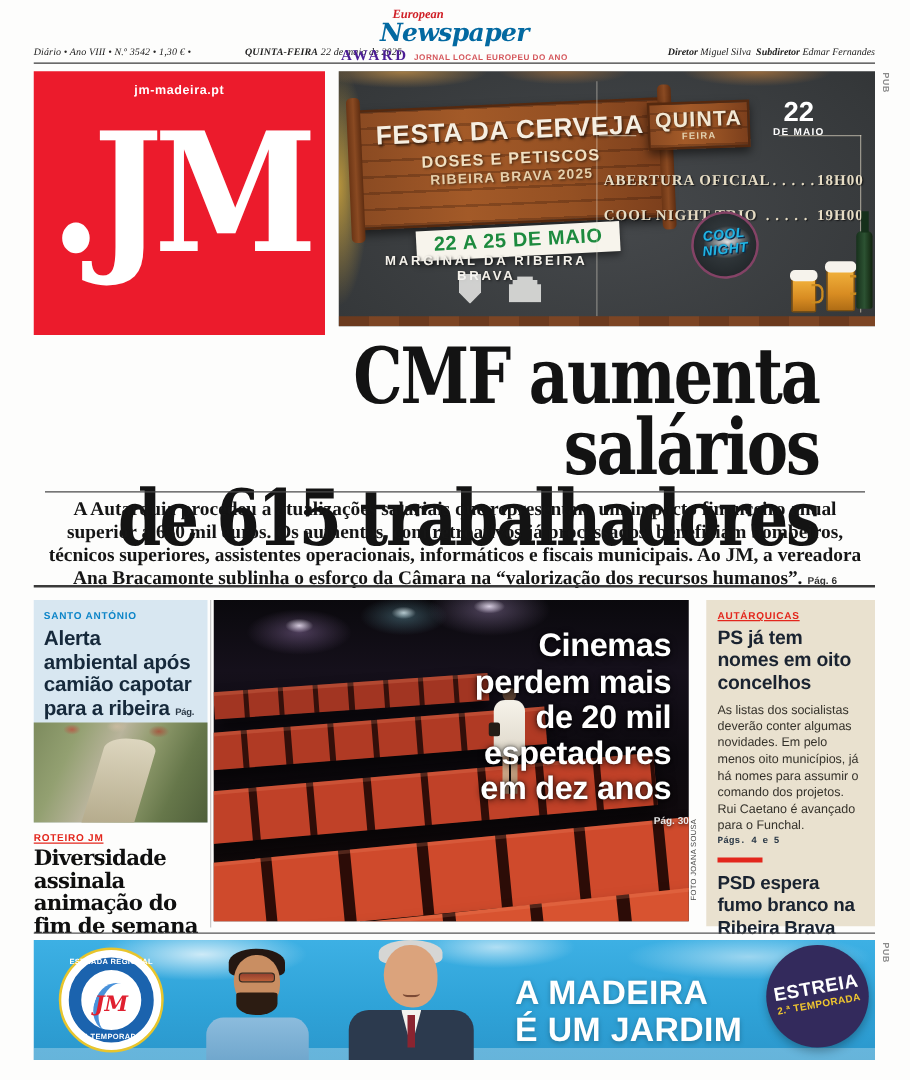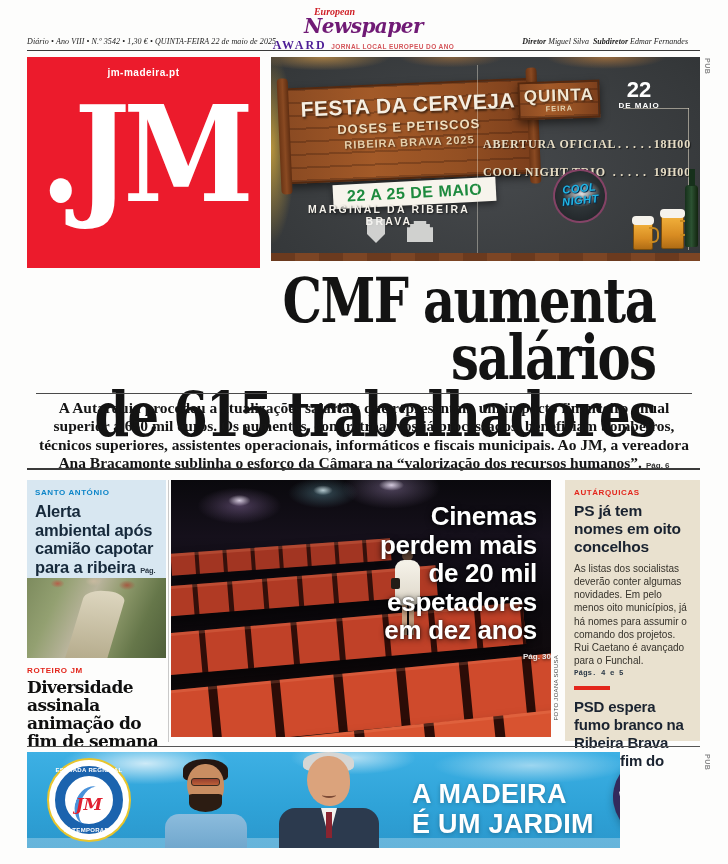--- a/index.html
+++ b/index.html
@@ -3,26 +3,26 @@
 <meta charset="utf-8">
 <style>
   * { margin:0; padding:0; box-sizing:border-box; }
   html,body { background:#ffffff; }
   body { font-family:"Liberation Sans", sans-serif; }
   .page { position:relative; width:728px; height:864px; background:#fdfdfc; overflow:hidden; }
 
   
   .topbar { position:absolute; left:27px; top:24px; width:673px; height:24px; }
   .dateline { position:absolute; left:0; bottom:2px; font:italic 8px "Liberation Serif", serif; color:#222; letter-spacing:.1px; }
-  .dateline b { font-weight:normal; }
-  .directors { position:absolute; right:12px; bottom:2px; font:italic 8px "Liberation Serif", serif; color:#222;margin-left:26px; }
+  .dateline b { font-weight:bold;margin-left:41px; }
+  .directors { position:absolute; right:0; bottom:2px; font:italic 8px "Liberation Serif", serif; color:#222;margin-left:26px; }
   .directors b { font-weight:bold; }
   .ena { position:absolute; left:50%; top:-18px; transform:translateX(-50%); text-align:center; width:190px; }
   .ena-l1 { font:italic bold 10px "Liberation Serif", serif; color:#cf1f26; display:block; margin-left:-58px; }
-  .ena-l2 { font:italic bold 20px "DejaVu Serif", serif; color:#701a75; display:block; line-height:.9; letter-spacing:-.5px; }
+  .ena-l2 { font:italic bold 20px "DejaVu Serif", serif; color:#0369a1; display:block; line-height:.9; letter-spacing:-.5px; }
   .ena-l3 { font:bold 12px "Liberation Serif", serif; color:#4c1d95; letter-spacing:2px; }
   .ena-tag { font:bold 6.5px "Liberation Sans", sans-serif; color:#d4555a; letter-spacing:.4px; }
   .toprule { position:absolute; left:27px; top:50px; width:673px; height:1px; background:#3a3a3a; }
 
   
   .jmblock { position:absolute; left:27px; top:57px; width:233px; height:211px; background:#ec1b2c; color:#fff; text-align:center; }
   .jm-site { font:bold 10px "Liberation Sans", sans-serif; letter-spacing:.5px; margin-top:10px; }
   .jm-logo { font:bold 118px "DejaVu Serif", serif; letter-spacing:-7px; line-height:1; margin-top:18px; transform:scaleY(1.12); }
 
   
@@ -89,21 +89,21 @@
   .rule-thin { position:absolute; left:36px; width:656px; height:1px; background:#4a4a4a; }
   .r1 { top:393px; }
   .standfirst { position:absolute; left:34px; top:399px; width:660px; text-align:center; font:bold 15.5px "Liberation Serif", serif; color:#151515; line-height:1.18; }
   .standfirst .pref { font:bold 8px "Liberation Sans", sans-serif; color:#333; margin-left:4px; }
   .rule-thick { position:absolute; left:27px; top:468px; width:673px; height:2px; background:#3a3a3a; }
 
   
   .leftpanel { position:absolute; left:27px; top:480px; width:139px; height:178px; background:#d8e7f1; padding:8px 7px 0 8px; }
   .kicker { font:bold 8px "Liberation Sans", sans-serif; letter-spacing:.6px; }
   .k-blue { color:#0d85c8; }
-  .k-red { color:#e3261c; }
+  .k-red { color:#e3261c;text-decoration:underline; }
   .lp-head { margin-top:5px; font:bold 16.5px "Liberation Sans", sans-serif; line-height:1.13; color:#16293b; letter-spacing:-.2px; }
   .pageref { font:bold 7.5px "Liberation Sans", sans-serif; color:#2b3947; }
   .lp-photo { position:absolute; left:27px; top:578px; width:139px; height:80px;
     background:
       radial-gradient(10px 6px at 22% 7%, #b5604a, transparent 70%),
       radial-gradient(12px 7px at 48% 4%, #c8baa0, transparent 70%),
       radial-gradient(12px 7px at 72% 9%, #a55a42, transparent 70%),
       linear-gradient(115deg,#7d8b5e 0%,#93a071 22%,#b9b49c 42%,#8f9a6c 58%,#66774a 78%,#4f5f3a 100%); overflow:hidden; }
   .lp-photo::after { content:""; position:absolute; left:34%; top:16%; width:30%; height:95%; background:linear-gradient(180deg,#ddd6bf,#b1a787); transform:skewX(-12deg) rotate(5deg); border-radius:45% 45% 0 0 / 12% 12% 0 0; }
   .colrule { position:absolute; left:168px; top:480px; width:1px; height:262px; background:#c9c9c9; }
@@ -139,21 +139,21 @@
   .rightpanel { position:absolute; left:565px; top:480px; width:135px; height:261px; background:#e9e1cf; padding:8px 8px 0 9px; }
   .rp-head1 { margin-top:5px; font:bold 15.5px "Liberation Sans", sans-serif; line-height:1.16; color:#1a2330; letter-spacing:-.2px; }
   .rp-body { margin-top:6px; font:10px "Liberation Sans", sans-serif; line-height:1.32; color:#35322b; }
   .rp-pageref { display:block; margin-top:2px;font-family:Liberation Mono, monospace; }
   .redrule { width:36px; height:3.5px; background:#e3261c; margin:9px 0 8px 0; }
   .rp-head2 { font:bold 15px "Liberation Sans", sans-serif; line-height:1.2; color:#1a2330; letter-spacing:-.2px; }
 
   .bottomrule { position:absolute; left:27px; top:746px; width:673px; height:1px; background:#555; }
 
   
-  .bottomad { position:absolute; left:27px; top:752px; width:593px; height:96px; overflow:hidden; background:linear-gradient(180deg,#3db0e4 0%,#2fa3d8 55%,#2b97cc 100%); }
+  .bottomad { position:absolute; left:27px; top:752px; width:673px; height:96px; overflow:hidden; background:linear-gradient(180deg,#3db0e4 0%,#2fa3d8 55%,#2b97cc 100%); }
   .bottomad::before { content:""; position:absolute; inset:0; background:
       radial-gradient(120px 30px at 20% 12%, rgba(255,255,255,.75), transparent 70%),
       radial-gradient(90px 24px at 55% 6%, rgba(255,255,255,.6), transparent 70%),
       radial-gradient(140px 26px at 85% 14%, rgba(255,255,255,.5), transparent 70%),
       linear-gradient(0deg, rgba(255,255,255,.28) 0 10px, transparent 10px); }
   .badge { position:absolute; left:20px; top:6px; width:84px; height:84px; border-radius:50%; background:#fff; border:2px solid #e8c52c; }
   .badge-ring { position:absolute; inset:6px; border-radius:50%; border:10px solid #1b63ae; background:#fff; }
   .badge-top { position:absolute; left:0; top:7px; width:100%; text-align:center; font:bold 6px "Liberation Sans", sans-serif; color:#fff; letter-spacing:.3px; }
   .badge-bottom { position:absolute; left:0; bottom:7px; width:100%; text-align:center; font:bold 6px "Liberation Sans", sans-serif; color:#fff; letter-spacing:.3px; }
   .badge-jm { position:absolute; left:0; top:34px; width:100%; text-align:center; font:italic bold 17px "DejaVu Serif", serif; color:#e02030; }

